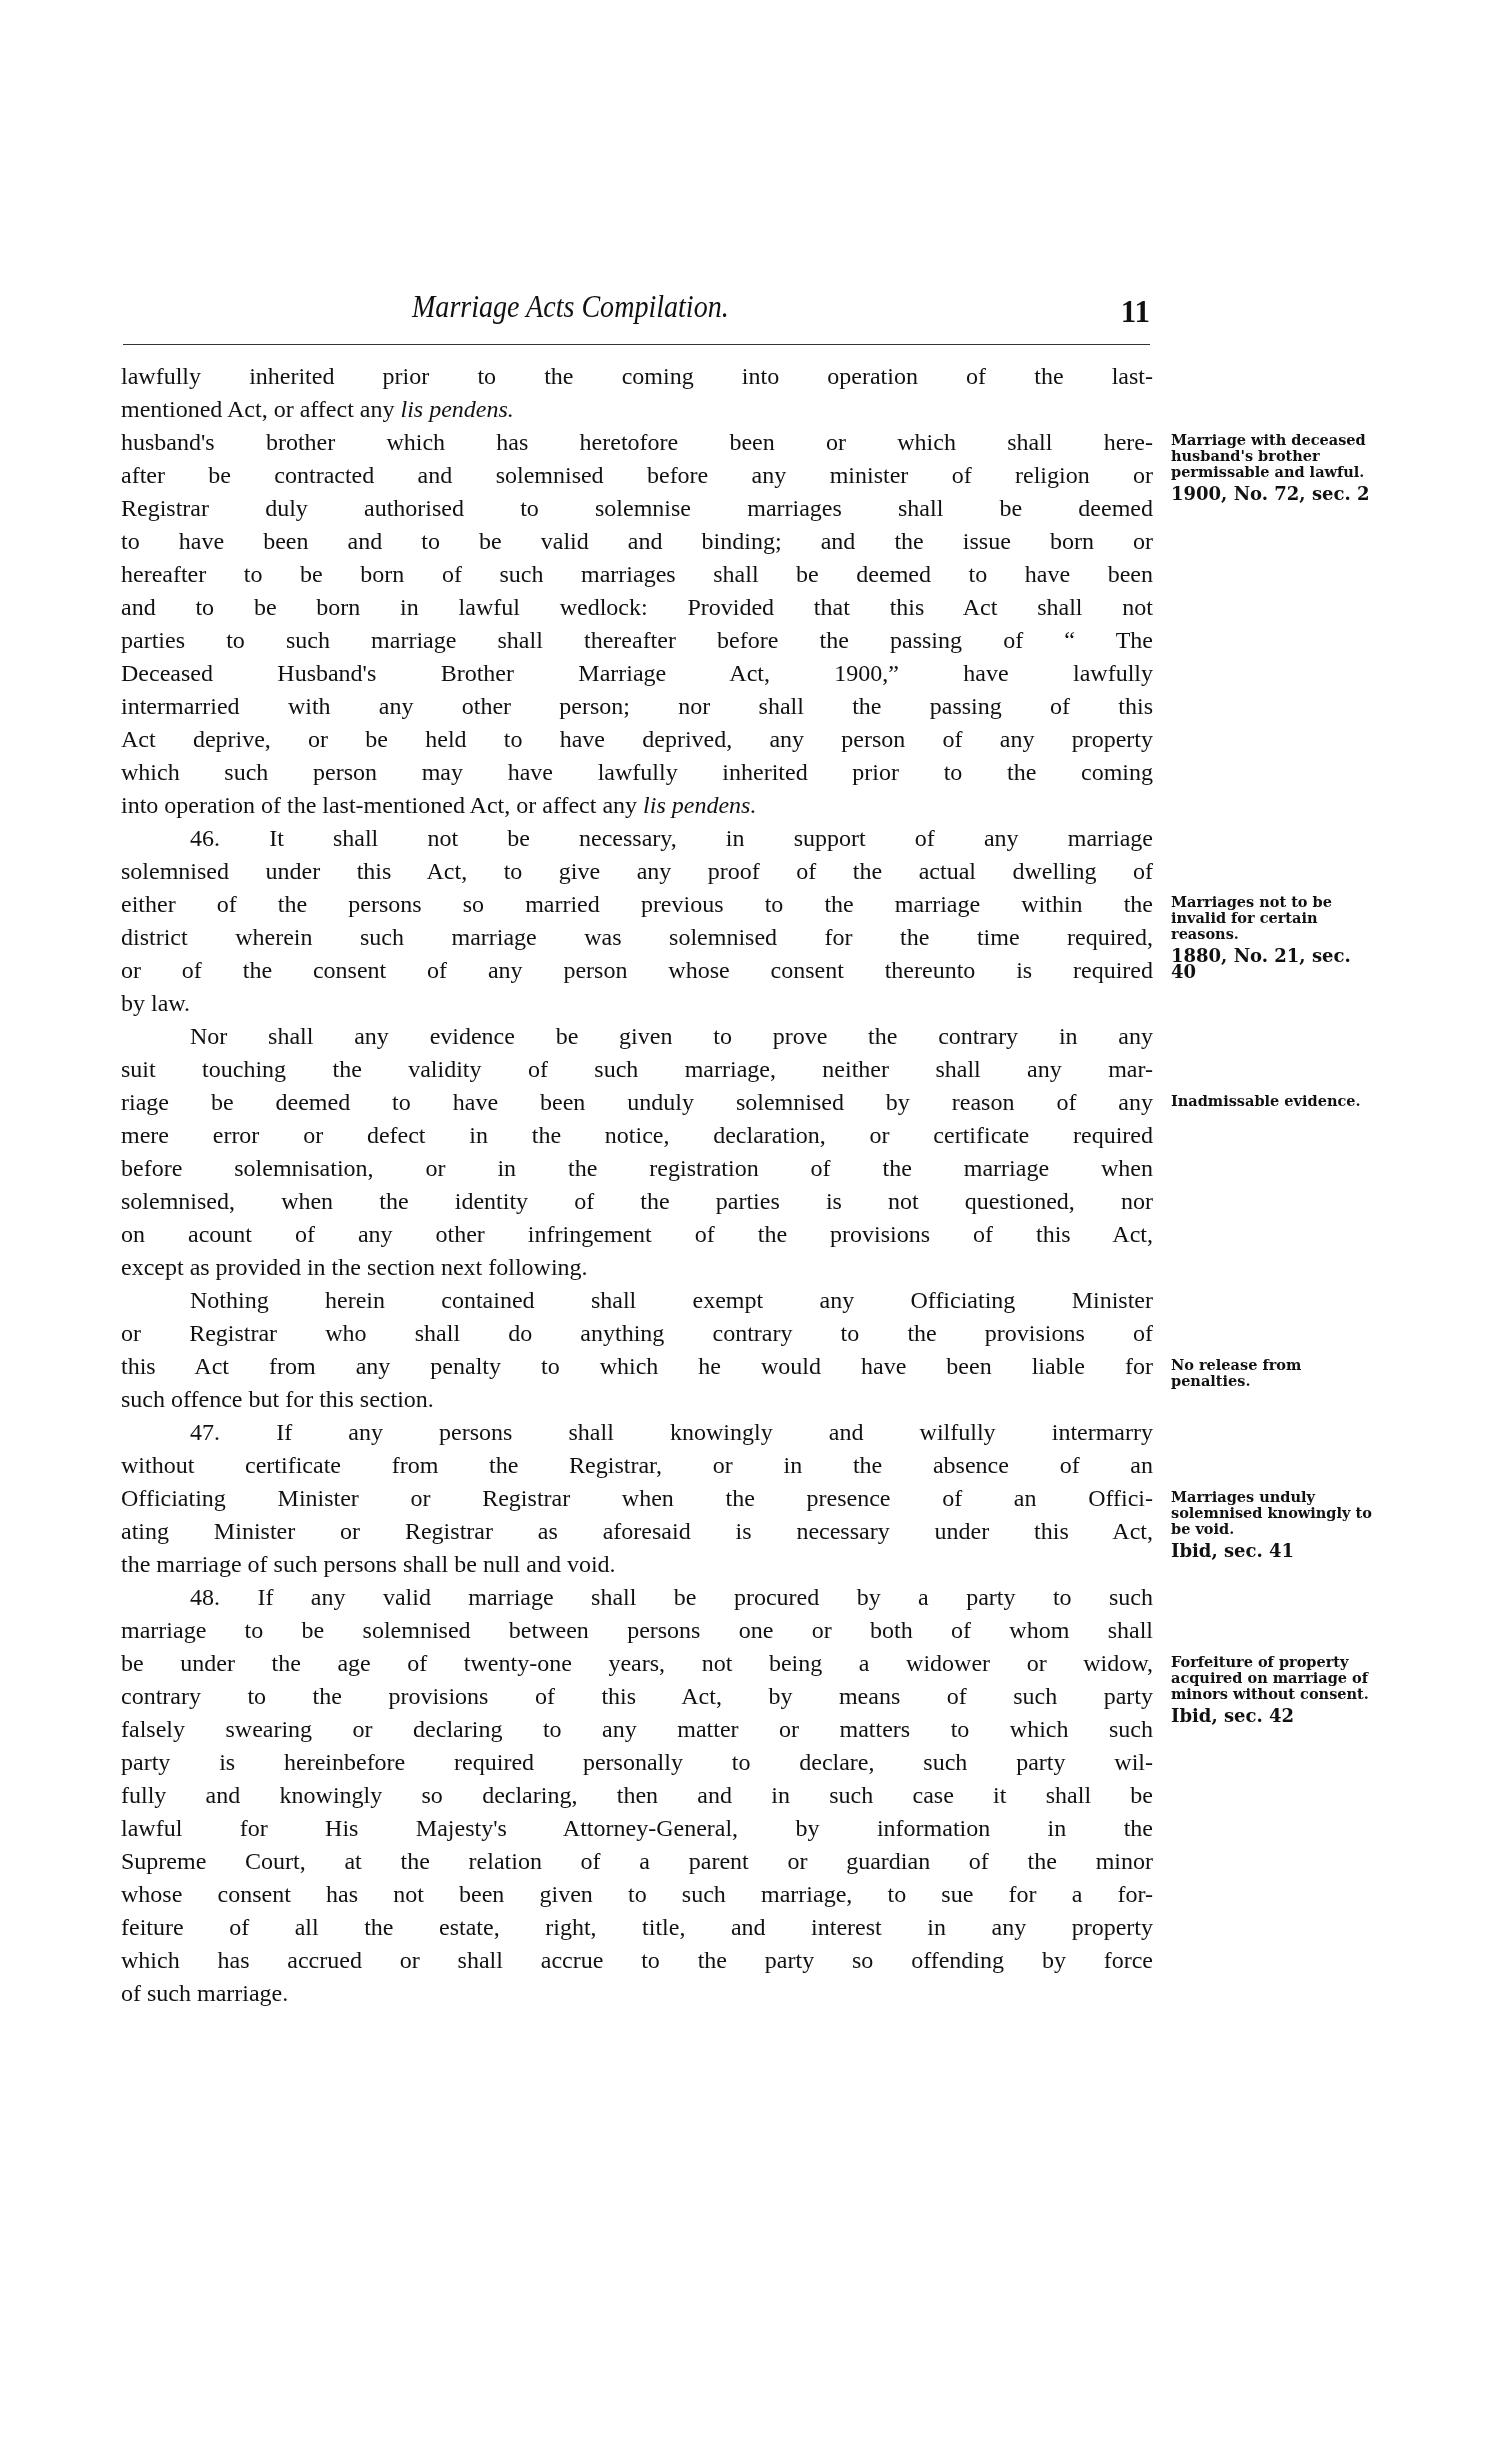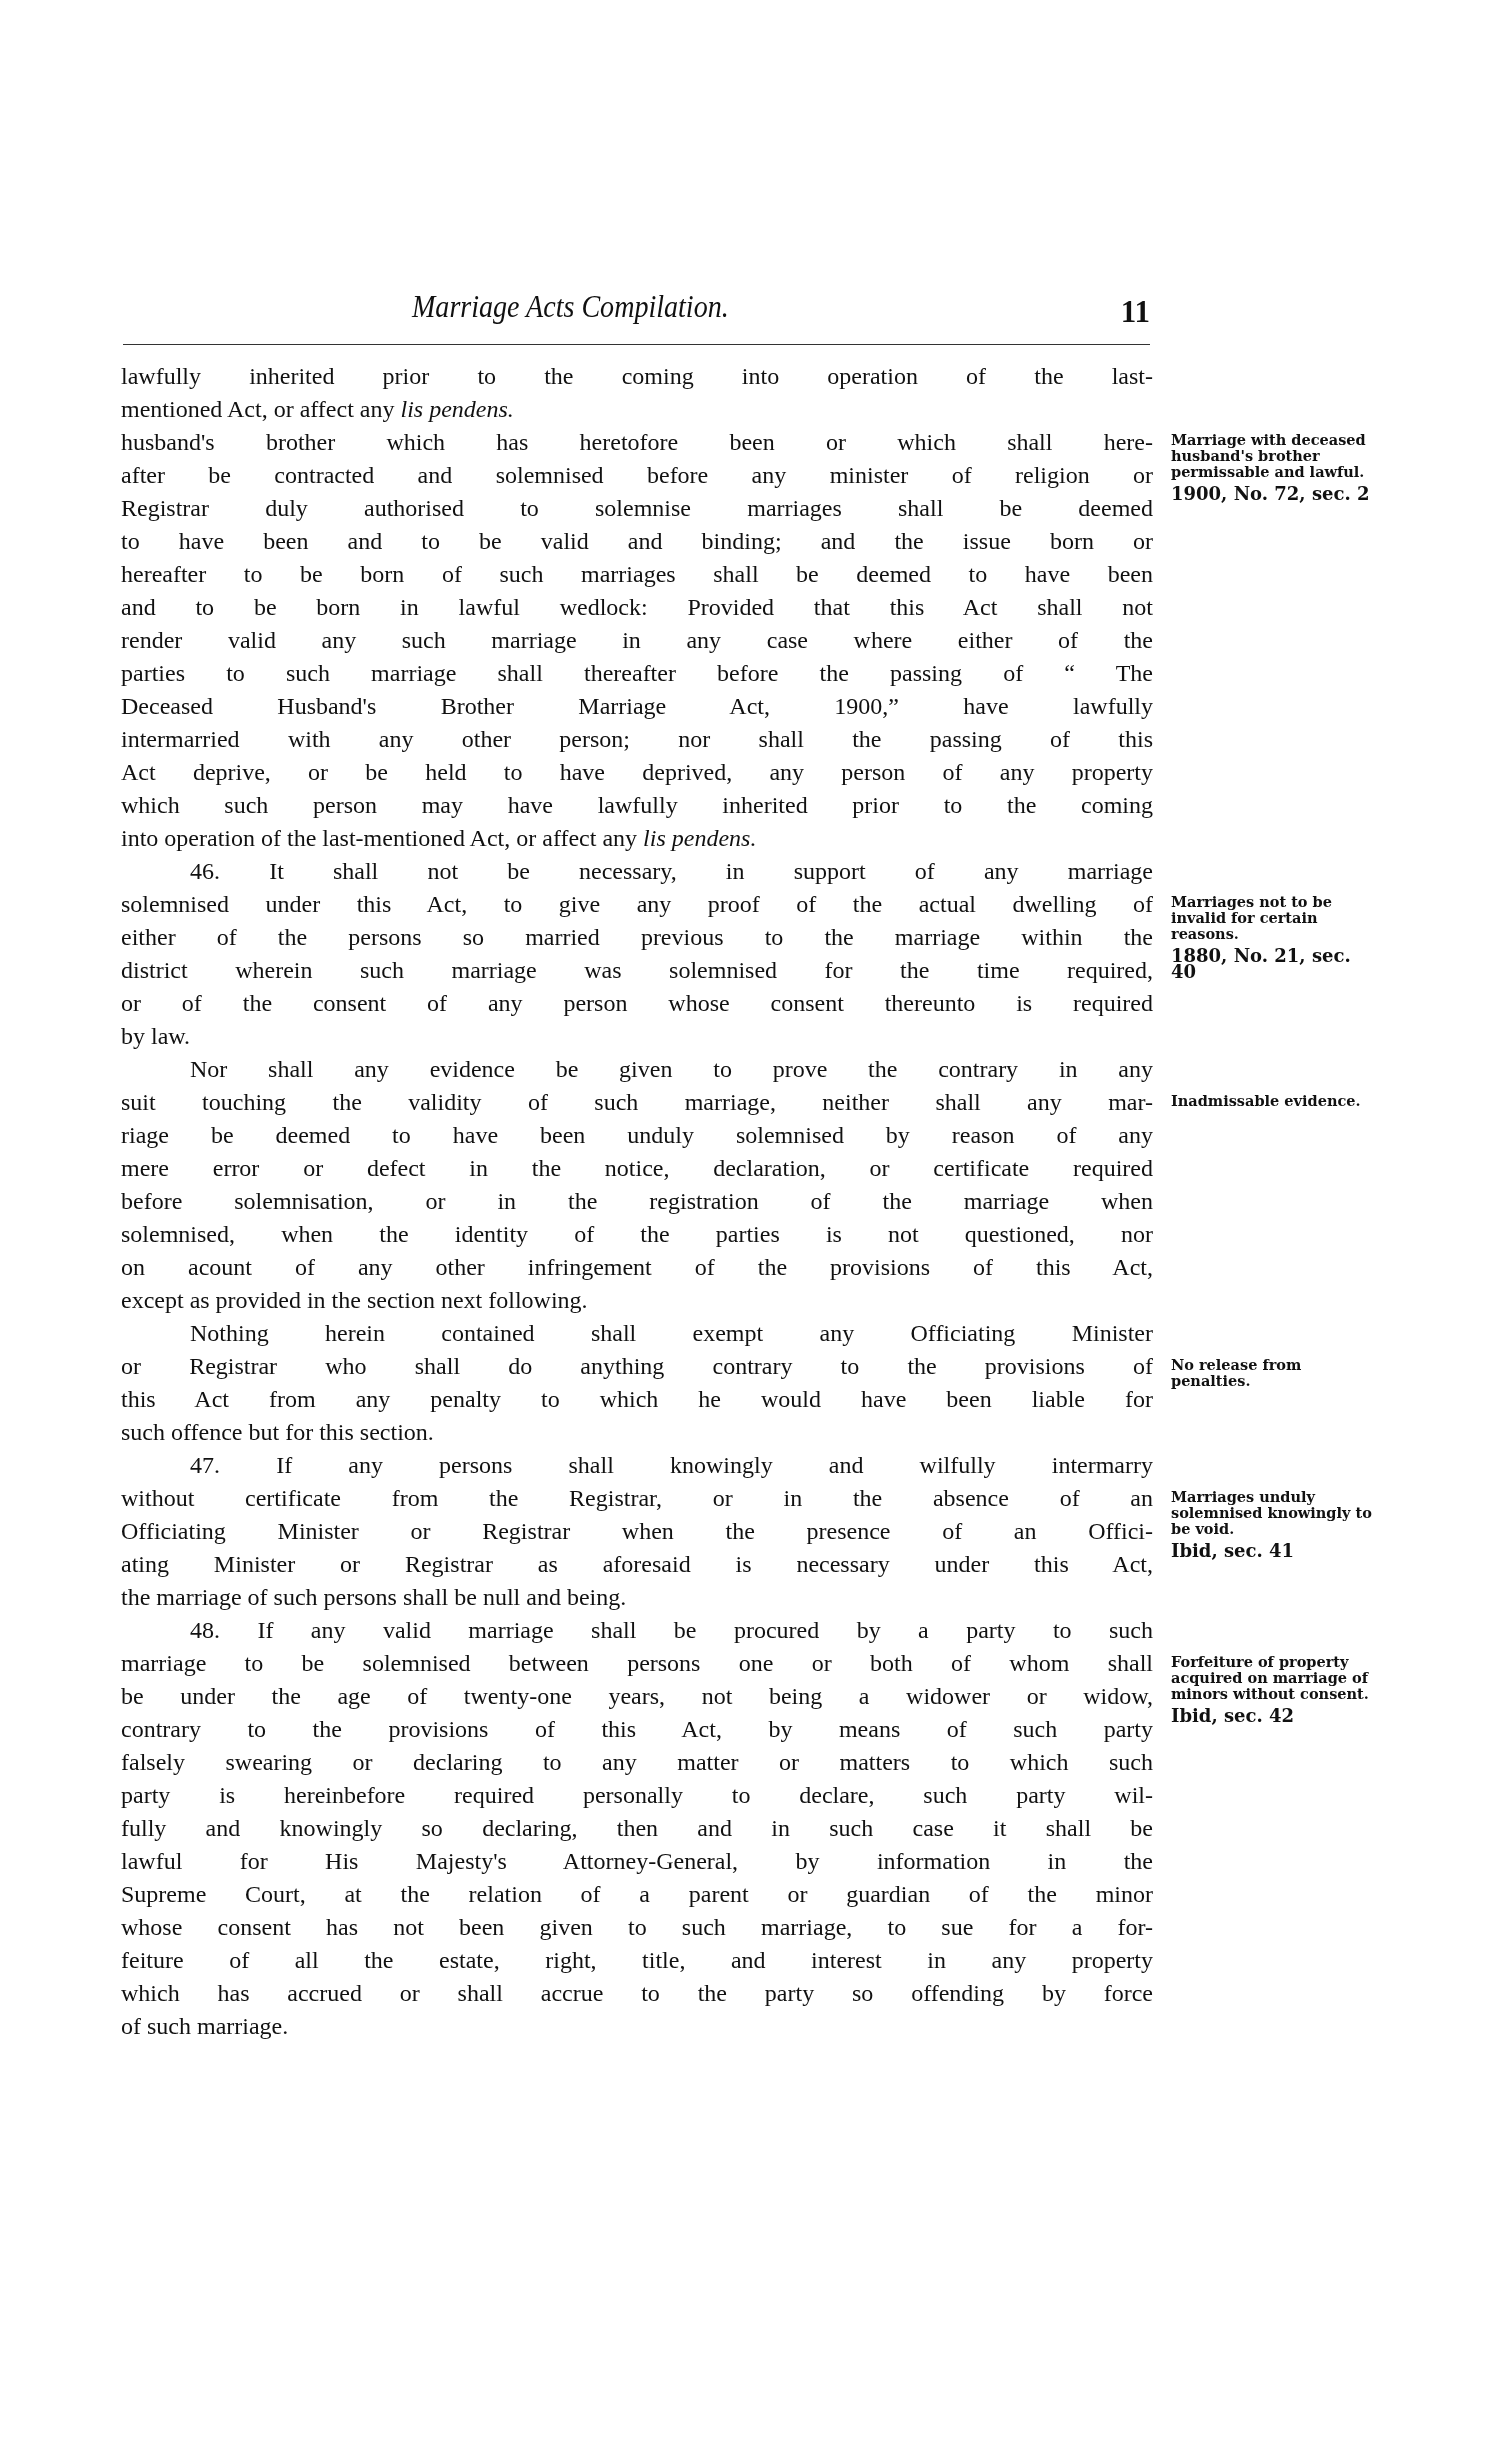--- a/index.html
+++ b/index.html
@@ -46,21 +46,20 @@
   <div class="head-rule"></div>
   <div class="body-text" id="body-text">
       <span class="line"><span>lawfully inherited prior to the coming into operation of the last-</span></span>
       <span class="line last"><span>mentioned Act, or affect any </span><em>lis pendens.</em></span>
       <span class="line"><span>husband's brother which has heretofore been or which shall here-</span></span>
       <span class="line"><span>after be contracted and solemnised before any minister of religion or</span></span>
       <span class="line"><span>Registrar duly authorised to solemnise marriages shall be deemed</span></span>
       <span class="line"><span>to have been and to be valid and binding; and the issue born or</span></span>
       <span class="line"><span>hereafter to be born of such marriages shall be deemed to have been</span></span>
       <span class="line"><span>and to be born in lawful wedlock: Provided that this Act shall not</span></span>
-      <span class="line"><span>render valid any such marriage in any case where either of the</span></span>
       <span class="line"><span>parties to such marriage shall thereafter before the passing of “ The</span></span>
       <span class="line"><span>Deceased Husband's Brother Marriage Act, 1900,” have lawfully</span></span>
       <span class="line"><span>intermarried with any other person; nor shall the passing of this</span></span>
       <span class="line"><span>Act deprive, or be held to have deprived, any person of any property</span></span>
       <span class="line"><span>which such person may have lawfully inherited prior to the coming</span></span>
       <span class="line last"><span>into operation of the last-mentioned Act, or affect any </span><em>lis pendens.</em></span>
       <span class="line indent"><span>46. It shall not be necessary, in support of any marriage</span></span>
       <span class="line"><span>solemnised under this Act, to give any proof of the actual dwelling of</span></span>
       <span class="line"><span>either of the persons so married previous to the marriage within the</span></span>
       <span class="line"><span>district wherein such marriage was solemnised for the time required,</span></span>
@@ -75,21 +74,21 @@
       <span class="line"><span>on acount of any other infringement of the provisions of this Act,</span></span>
       <span class="line last"><span>except as provided in the section next following.</span></span>
       <span class="line indent"><span>Nothing herein contained shall exempt any Officiating Minister</span></span>
       <span class="line"><span>or Registrar who shall do anything contrary to the provisions of</span></span>
       <span class="line"><span>this Act from any penalty to which he would have been liable for</span></span>
       <span class="line last"><span>such offence but for this section.</span></span>
       <span class="line indent"><span>47. If any persons shall knowingly and wilfully intermarry</span></span>
       <span class="line"><span>without certificate from the Registrar, or in the absence of an</span></span>
       <span class="line"><span>Officiating Minister or Registrar when the presence of an Offici-</span></span>
       <span class="line"><span>ating Minister or Registrar as aforesaid is necessary under this Act,</span></span>
-      <span class="line last"><span>the marriage of such persons shall be null and being.</span></span>
+      <span class="line last"><span>the marriage of such persons shall be null and void.</span></span>
       <span class="line indent"><span>48. If any valid marriage shall be procured by a party to such</span></span>
       <span class="line"><span>marriage to be solemnised between persons one or both of whom shall</span></span>
       <span class="line"><span>be under the age of twenty-one years, not being a widower or widow,</span></span>
       <span class="line"><span>contrary to the provisions of this Act, by means of such party</span></span>
       <span class="line"><span>falsely swearing or declaring to any matter or matters to which such</span></span>
       <span class="line"><span>party is hereinbefore required personally to declare, such party wil-</span></span>
       <span class="line"><span>fully and knowingly so declaring, then and in such case it shall be</span></span>
       <span class="line"><span>lawful for His Majesty's Attorney-General, by information in the</span></span>
       <span class="line"><span>Supreme Court, at the relation of a parent or guardian of the minor</span></span>
       <span class="line"><span>whose consent has not been given to such marriage, to sue for a for-</span></span>

